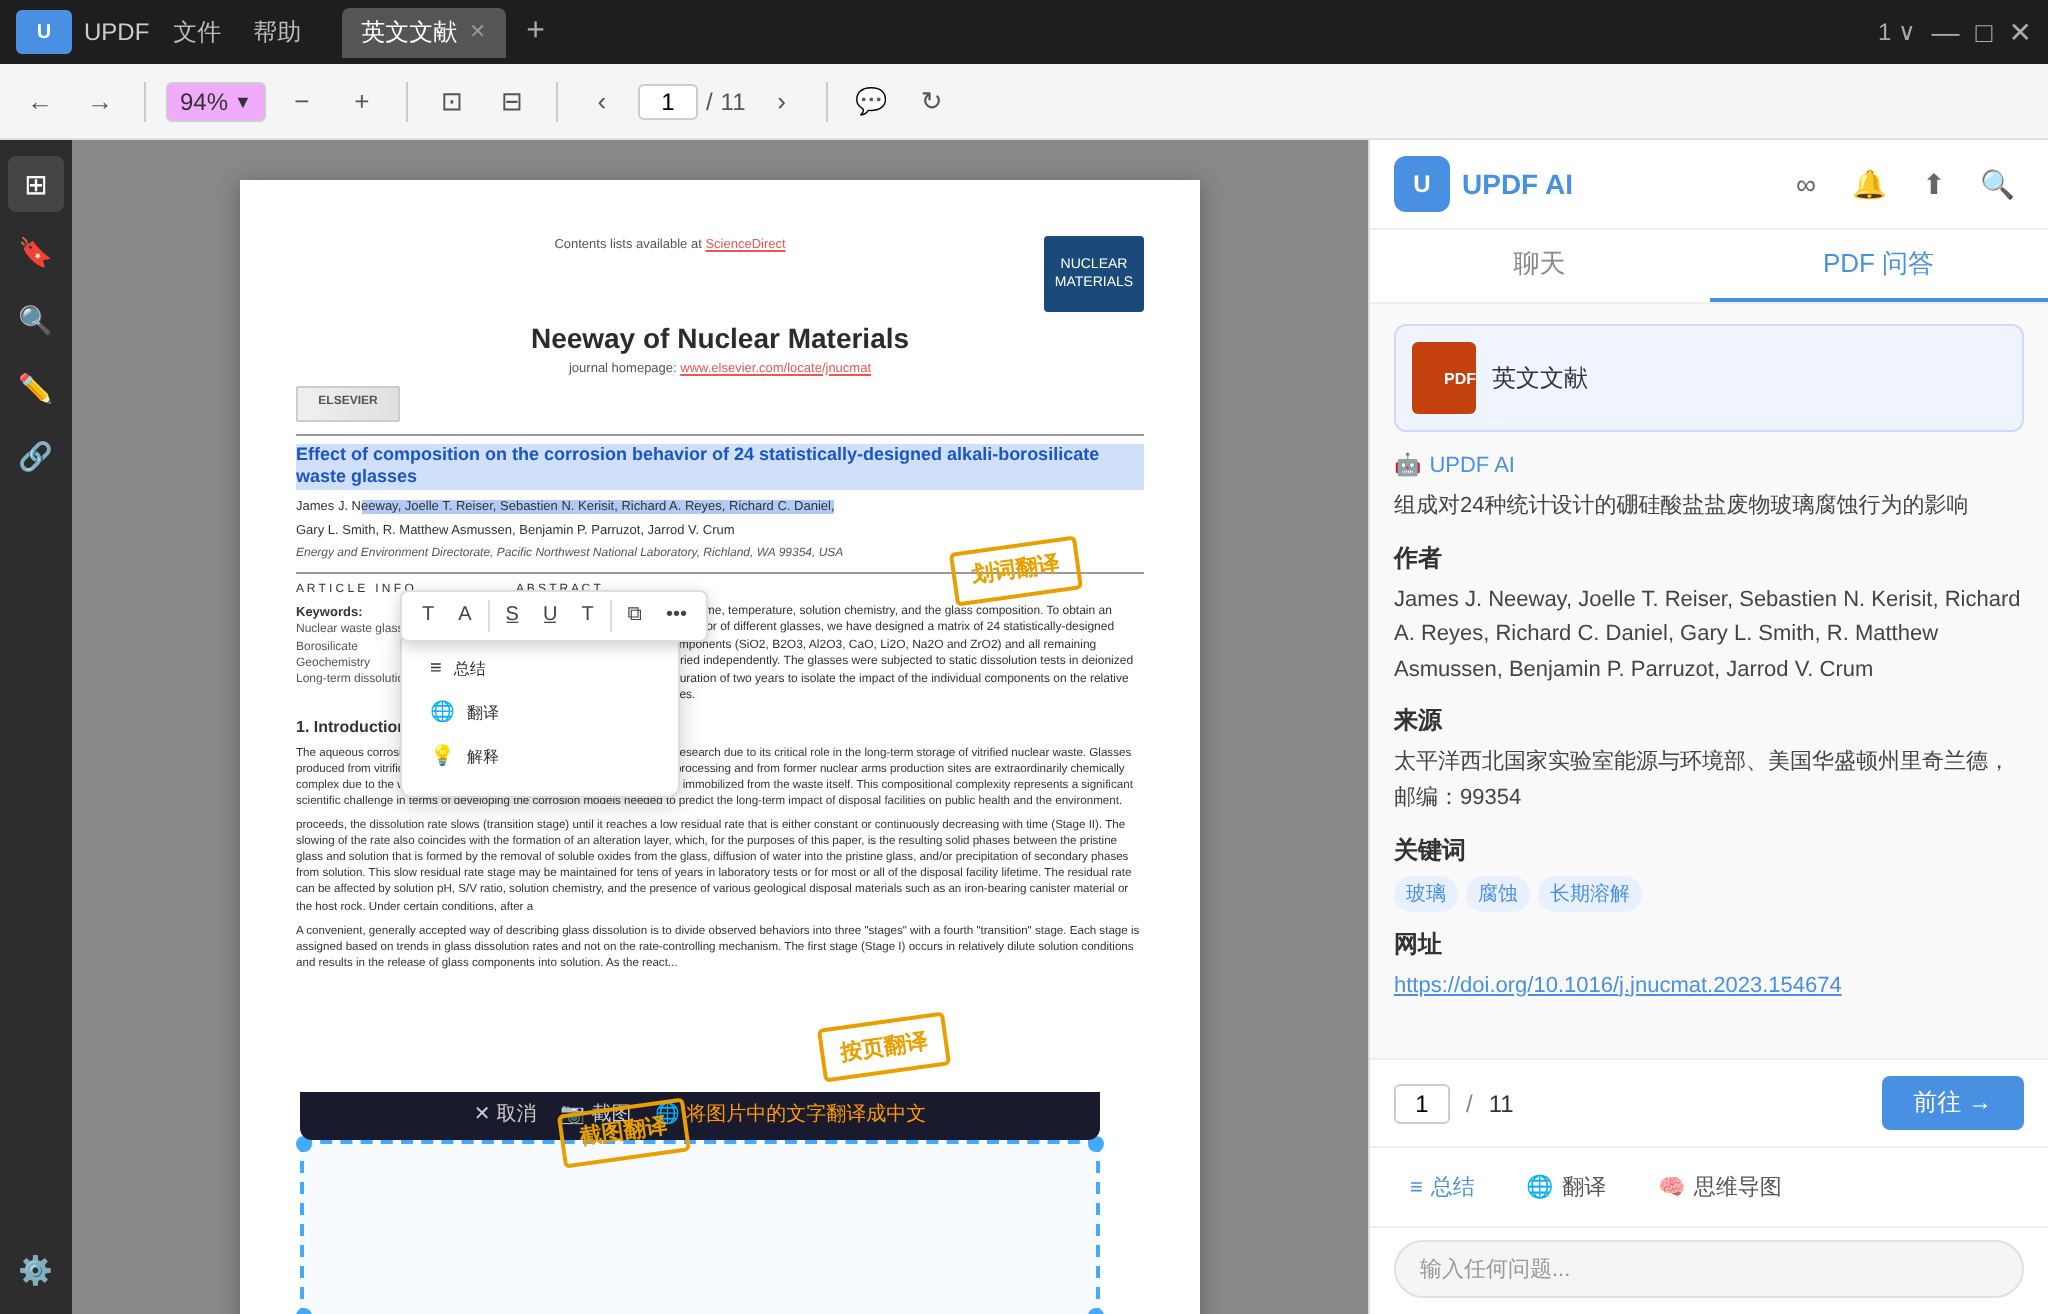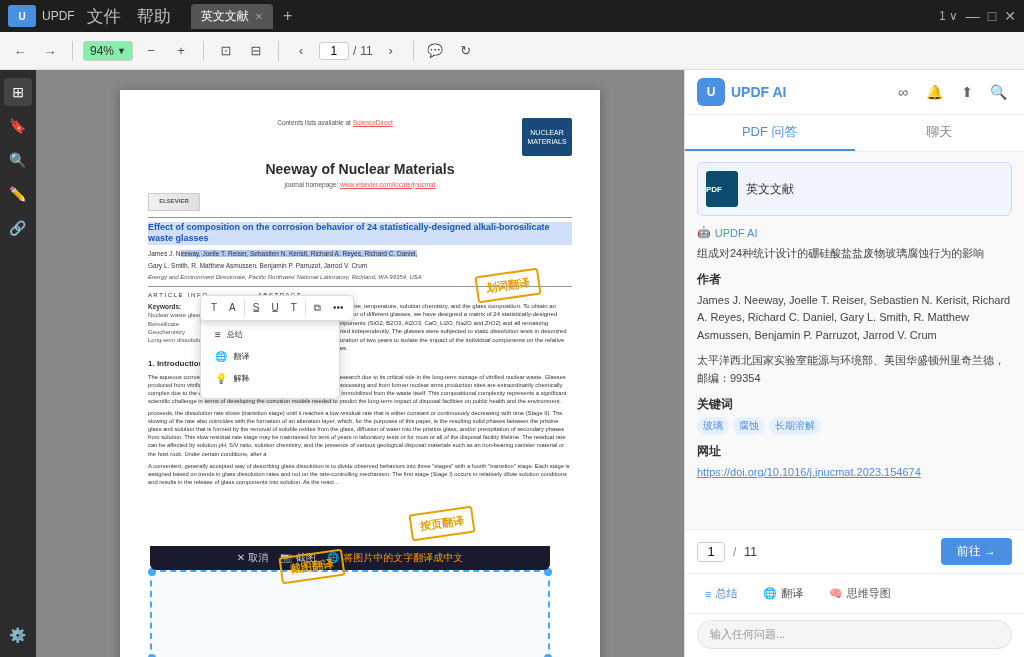--- a/index.html
+++ b/index.html
@@ -22,21 +22,21 @@
       color: white; font-size: 10px; font-weight: bold;
       margin-right: 6px;
     }
     .title-bar-text {
       color: #ccc; font-size: 12px; margin-right: 12px;
     }
     .title-bar-menu {
       display: flex; gap: 16px;
     }
     .title-bar-menu span {
-      color: #bbb; font-size: 17px; cursor: pointer;
+      color: #bbb; font-size: 12px; cursor: pointer;
     }
     .title-bar-tabs {
       display: flex; margin-left: 20px; flex: 1;
     }
     .tab-item {
       display: flex; align-items: center;
       background: #3c3c3c; color: #ccc; font-size: 12px;
       padding: 4px 10px; border-radius: 4px 4px 0 0;
       margin-right: 2px; cursor: pointer;
     }
@@ -61,21 +61,21 @@
       flex-shrink: 0;
       gap: 6px;
     }
     .toolbar-btn {
       width: 24px; height: 24px;
       display: flex; align-items: center; justify-content: center;
       cursor: pointer; color: #555; font-size: 13px; border-radius: 3px;
     }
     .toolbar-zoom {
       display: flex; align-items: center;
-      background: #86efac; border: 1px solid #ccc; border-radius: 3px;
+      background: #f0abfc; border: 1px solid #ccc; border-radius: 3px;
       padding: 2px 6px; font-size: 12px; color: #333; cursor: pointer; text-align: center;
     }
     .toolbar-divider {
       width: 1px; height: 20px; background: #ccc; margin: 0 4px;
     }
     .toolbar-page {
       display: flex; align-items: center; gap: 4px; font-size: 12px; color: #555;
     }
     .toolbar-page input {
       width: 30px; text-align: center; border: 1px solid #ccc; border-radius: 3px;
@@ -370,23 +370,23 @@
     .rp-content {
       flex: 1; overflow-y: auto; padding: 10px 12px;
     }
     .rp-file-card {
       display: flex; align-items: center; gap: 8px;
       background: #f0f4ff; border: 1px solid #d0d8ff;
       border-radius: 6px; padding: 8px; margin-bottom: 10px;
     }
     .rp-file-icon {
       width: 32px; height: 36px;
-      background: #0c4a6e; border-radius: 3px;
+      background: #c2410c; border-radius: 3px;
       color: white; font-size: 8px; font-weight: bold;
-      display: flex; align-items: center; justify-content: flex-start;
+      display: flex; align-items: center; justify-content: flex-end;
     }
     .rp-file-info { flex: 1; }
     .rp-file-name { font-size: 12px; font-weight: 500; color: #333; }
     .rp-file-meta { font-size: 10px; color: #888; }
 
     .rp-updf-label {
       font-size: 11px; color: #4a90e2; margin-bottom: 6px; display: flex; align-items: center; gap: 4px;
     }
     .rp-section-title {
       font-size: 12px; font-weight: bold; color: #333; margin-bottom: 4px;
@@ -644,22 +644,22 @@
       </div>
       <div class="rp-actions">
         <div class="rp-action-btn">∞</div>
         <div class="rp-action-btn">🔔</div>
         <div class="rp-action-btn">⬆</div>
         <div class="rp-action-btn">🔍</div>
       </div>
     </div>
 
     <div class="rp-tabs">
+      <div class="rp-tab">聊天</div>
       <div class="rp-tab active">PDF 问答</div>
-      <div class="rp-tab">聊天</div>
     </div>
 
     <div class="rp-content">
 
       <div class="rp-file-card">
         <div class="rp-file-icon">
           <span>PDF</span>
         </div>
         <div class="rp-file-info">
           <div class="rp-file-name">英文文献</div>
@@ -669,20 +669,21 @@
       <div class="rp-updf-label">
         <span>🤖</span>
         <span>UPDF AI</span>
       </div>
 
       <div class="rp-body-text">组成对24种统计设计的硼硅酸盐盐废物玻璃腐蚀行为的影响</div>
 
       <div class="rp-section-title">作者</div>
       <div class="rp-body-text">James J. Neeway, Joelle T. Reiser, Sebastien N. Kerisit, Richard A. Reyes, Richard C. Daniel, Gary L. Smith, R. Matthew Asmussen, Benjamin P. Parruzot, Jarrod V. Crum</div>
 
+      <div class="rp-section-title">来源</div>
       <div class="rp-body-text">太平洋西北国家实验室能源与环境部、美国华盛顿州里奇兰德，邮编：99354</div>
 
       <div class="rp-section-title">关键词</div>
       <div class="rp-keyword-row">
         <span class="rp-keyword">玻璃</span>
         <span class="rp-keyword">腐蚀</span>
         <span class="rp-keyword">长期溶解</span>
       </div>
 
       <div class="rp-section-title">网址</div>

